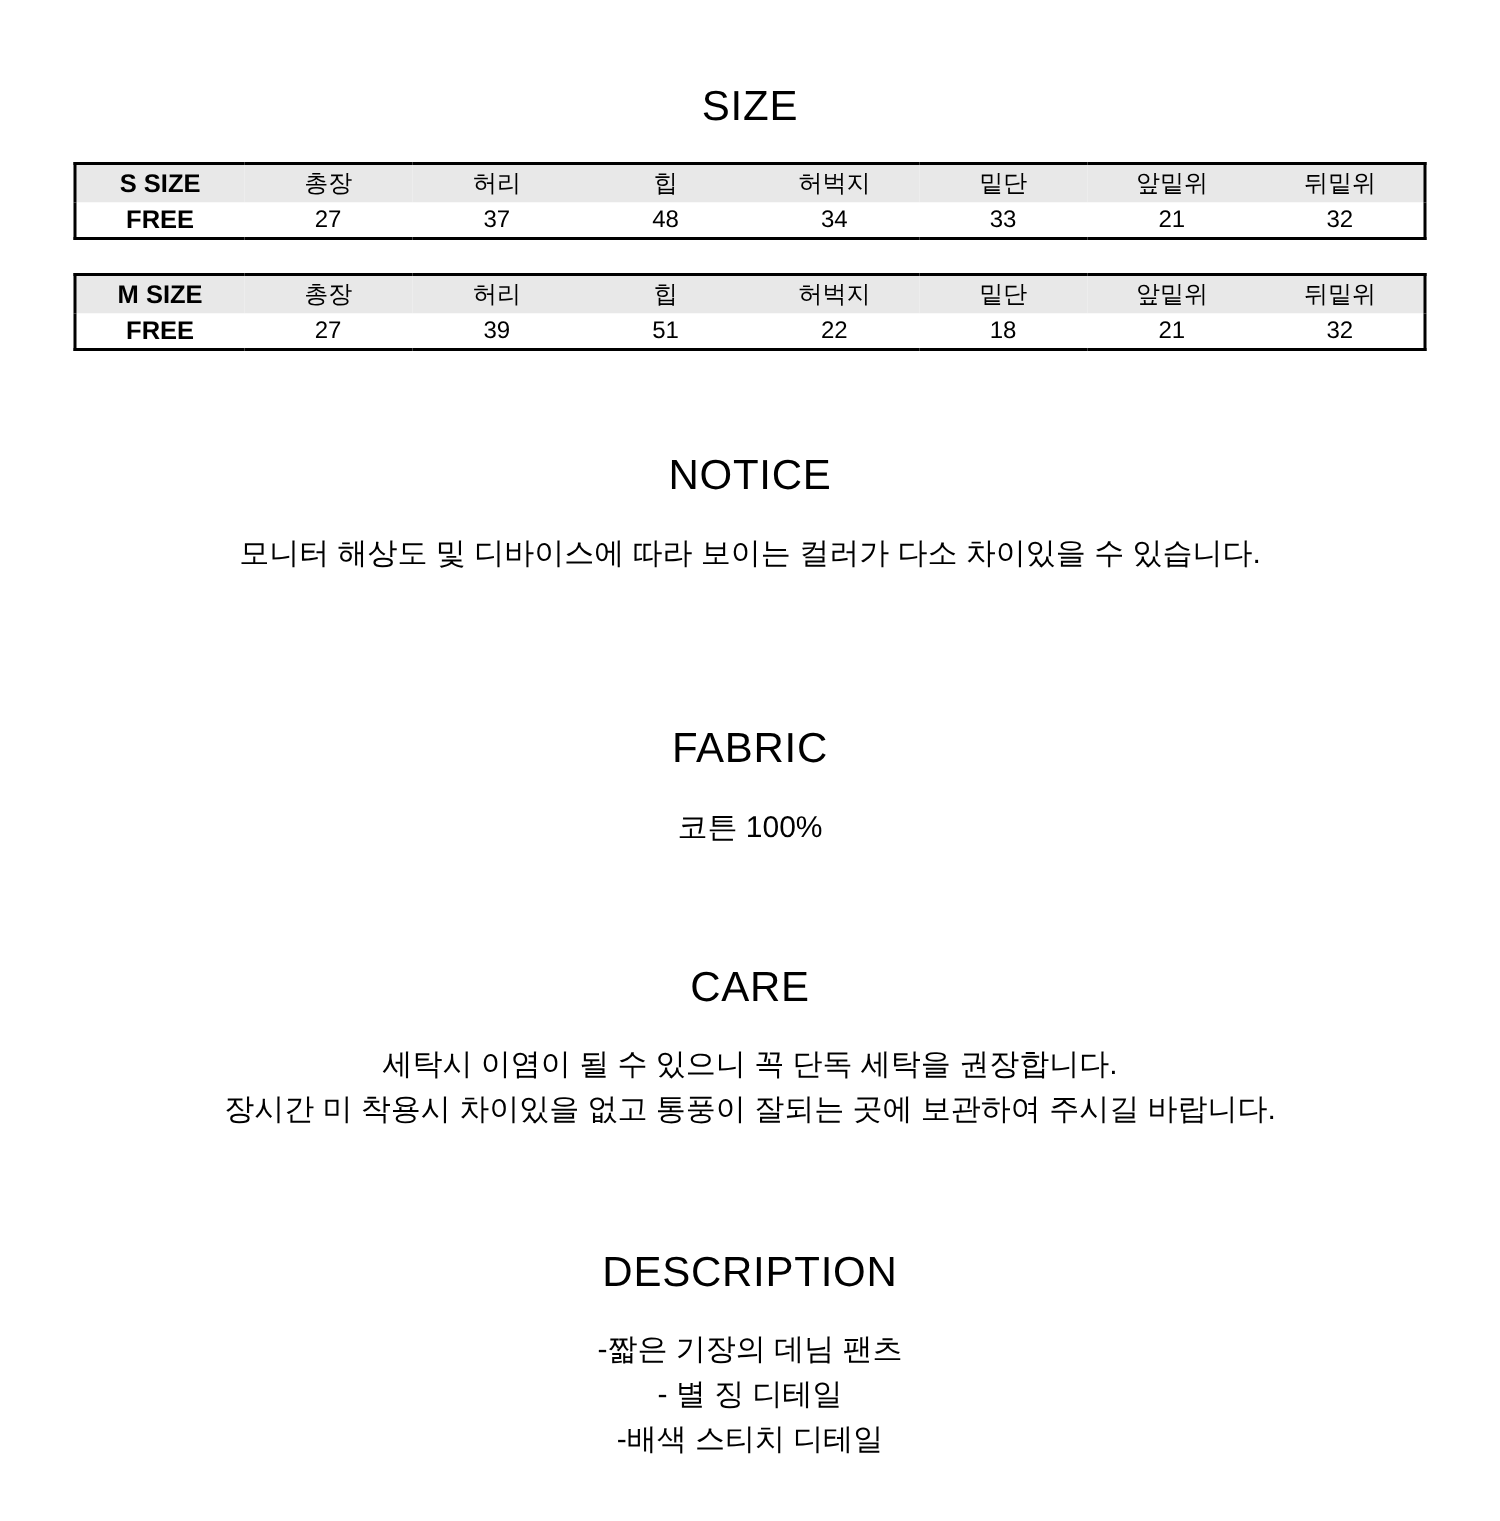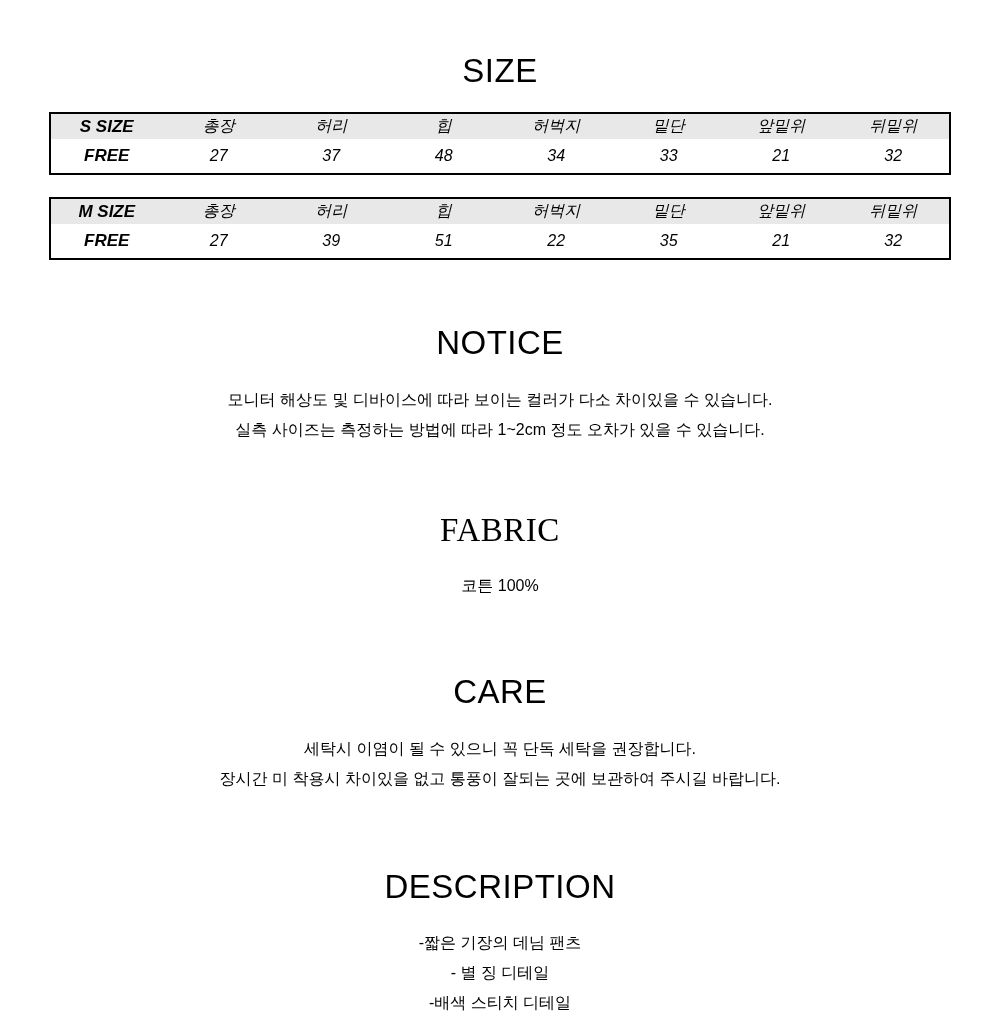--- a/index.html
+++ b/index.html
@@ -14,71 +14,70 @@
     font-family: "Liberation Sans", "DejaVu Sans", sans-serif;
     overflow: hidden;
   }
   .page {
     width: 1000px;
     height: 1014px;
     position: relative;
   }
   .section-title {
     text-align: center;
-    font-size: 33px;
+    font-size: 28px;
     line-height: 28px;
     font-weight: 400;
     letter-spacing: 0.5px;
     color: #000000;
   }
   .title-size        { margin-top: 57px; }
   .title-notice      { margin-top: 69px; }
-  .title-fabric      { margin-top: 71px; font-family: Liberation Serif, serif; }
+  .title-fabric      { margin-top: 101px; }
   .title-care        { margin-top: 77px; }
   .title-description { margin-top: 79px; }
 
   table.size-table {
     width: 902px;
     margin: 22px auto 0 auto;
     border-collapse: collapse;
     table-layout: fixed;
     border: 2px solid #000000;
   }
   table.size-table th,
   table.size-table td {
     text-align: center;
     vertical-align: middle;
     font-size: 16px;
     padding: 0;
     border: none;
-    font-style: italic;
   }
   table.size-table thead tr {
     background: #e8e8e8;
     height: 26px;
   }
   table.size-table thead th {
     font-weight: 400;
   }
   table.size-table thead th.label-cell {
     font-weight: 700;
     font-size: 17px;
   }
   table.size-table tbody tr {
     background: #ffffff;
-    height: 35px;
+    height: 24px;
   }
   table.size-table tbody td.label-cell {
     font-weight: 700;
     font-size: 17px;
   }
 
   .text-block {
     text-align: center;
-    font-size: 16px;
+    font-size: 20px;
     line-height: 30px;
     color: #000000;
   }
   .notice-lines      { margin-top: 8px; }
   .fabric-lines      { margin-top: 10px; }
   .care-lines        { margin-top: 8px; }
   .description-lines { margin-top: 8px; }
 </style>
 </head>
 <body>
@@ -128,33 +127,32 @@
           <th>뒤밑위</th>
         </tr>
       </thead>
       <tbody>
         <tr>
           <td class="label-cell">FREE</td>
           <td>27</td>
           <td>39</td>
           <td>51</td>
           <td>22</td>
-          <td>35</td>
+          <td>18</td>
           <td>21</td>
           <td>32</td>
         </tr>
       </tbody>
     </table>
   </section>
 
   <section>
     <h2 class="section-title title-notice">NOTICE</h2>
     <div class="text-block notice-lines">
       <div>모니터 해상도 및 디바이스에 따라 보이는 컬러가 다소 차이있을 수 있습니다.</div>
-      <div>실측 사이즈는 측정하는 방법에 따라 1~2cm 정도 오차가 있을 수 있습니다.</div>
     </div>
   </section>
 
   <section>
     <h2 class="section-title title-fabric">FABRIC</h2>
     <div class="text-block fabric-lines">
       <div>코튼 100%</div>
     </div>
   </section>
 

